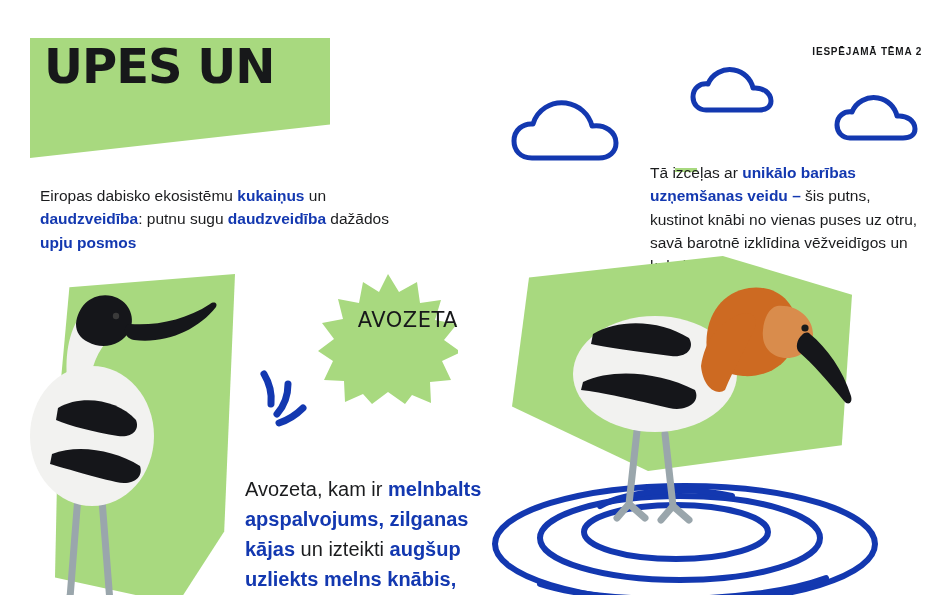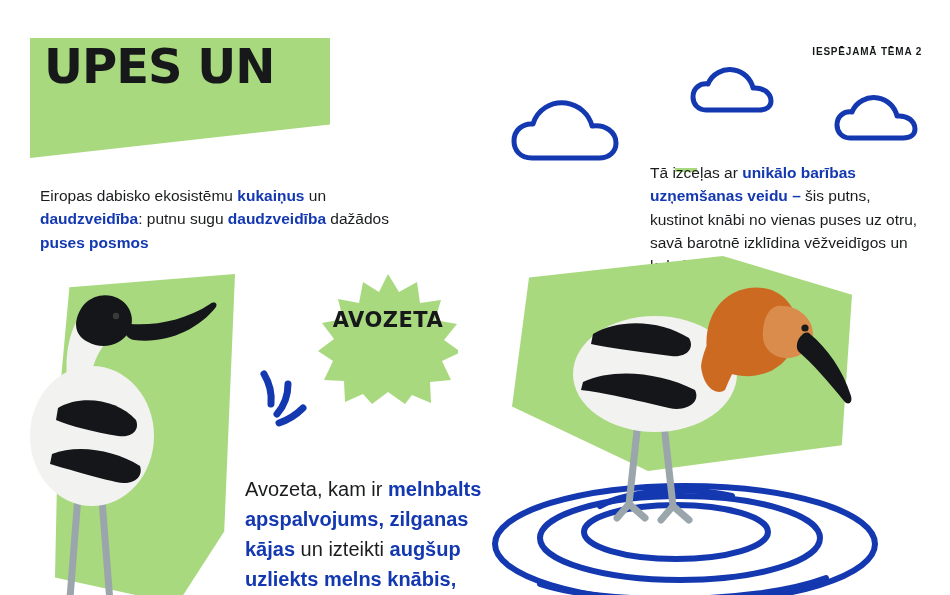--- a/index.html
+++ b/index.html
@@ -94,24 +94,24 @@
     position: absolute;
     left: 318px; top: 258px;
     width: 140px; height: 130px;
     background: #a8d97f;
     z-index: 2;
   }
   .burst-label {
     position: absolute;
     left: 318px; top: 292px;
     width: 140px;
-    text-align: center;
+    text-align: right;
     z-index: 4;
     font-family: "DejaVu Sans", sans-serif;
-    font-weight: bold;
+    font-weight: normal;
     font-size: 21px;
     letter-spacing: 0.5px;
     color: #17181a;
   }
 
   
   .blob-left {
     position: absolute;
     left: 55px; top: 258px;
     width: 180px; height: 330px;
@@ -173,21 +173,21 @@
   </div>
 
   <div class="kicker">IESPĒJAMĀ TĒMA 2</div>
 
   <svg class="clouds" viewBox="0 0 420 110" fill="none">
     <path d="M22 92 C10 92 4 84 4 75 C4 64 13 57 23 58 C27 44 41 35 56 37 C69 39 79 48 82 60 C95 58 106 66 106 77 C106 86 99 92 89 92 Z" stroke="#1338b0" stroke-width="5" stroke-linejoin="round"></path>
     <path d="M196 44 C188 44 183 38 183 31 C183 22 190 17 198 18 C202 8 213 2 224 4 C234 6 241 13 243 22 C253 21 261 27 261 35 C261 41 256 44 249 44 Z" stroke="#1338b0" stroke-width="5" stroke-linejoin="round"></path>
     <path d="M340 72 C332 72 327 66 327 59 C327 50 334 45 342 46 C346 36 357 30 368 32 C378 34 385 41 387 50 C397 49 405 55 405 63 C405 69 400 72 393 72 Z" stroke="#1338b0" stroke-width="5" stroke-linejoin="round"></path>
   </svg>
 
-  <div class="left-para">Eiropas dabisko ekosistēmu <span class="b">kukaiņus</span> un <span class="b">daudzveidība</span>: putnu sugu <span class="b">daudzveidība</span> dažādos <span class="b">puses posmos</span></div>
+  <div class="left-para">Eiropas dabisko ekosistēmu <span class="b">kukaiņus</span> un <span class="b">daudzveidība</span>: putnu sugu <span class="b">daudzveidība</span> dažādos <span class="b">upju posmos</span></div>
   <div class="right-rule"></div>
   <div class="right-para">Tā izceļas ar <span class="b">unikālo barības uzņemšanas veidu –</span> šis putns, kustinot knābi no vienas puses uz otru, savā barotnē izklīdina vēžveidīgos un kukaiņus.</div>
   <div class="bl-para">Avozeta, kam ir <span class="b">melnbalts apspalvojums, zilganas kājas</span> un izteikti <span class="b">augšup uzliekts melns knābis,</span> dzīvo piekrastes mitrājos un sāļajos purvos.</div>
 
   <svg class="burst" viewBox="0 0 140 130" style="background:none">
     <polygon fill="#a8d97f" points="70,0 81,18 99,8 102,29 123,26 117,46 139,50 126,66 143,78 124,87 133,106 112,108 113,129 94,121 87,130 70,118 54,130 45,120 27,128 26,107 6,106 15,87 0,77 16,65 4,49 25,45 20,25 41,29 45,8 61,18"></polygon>
   </svg>
   <div class="burst-label">AVOZETA</div>
 
   <div class="blob-left"></div>

